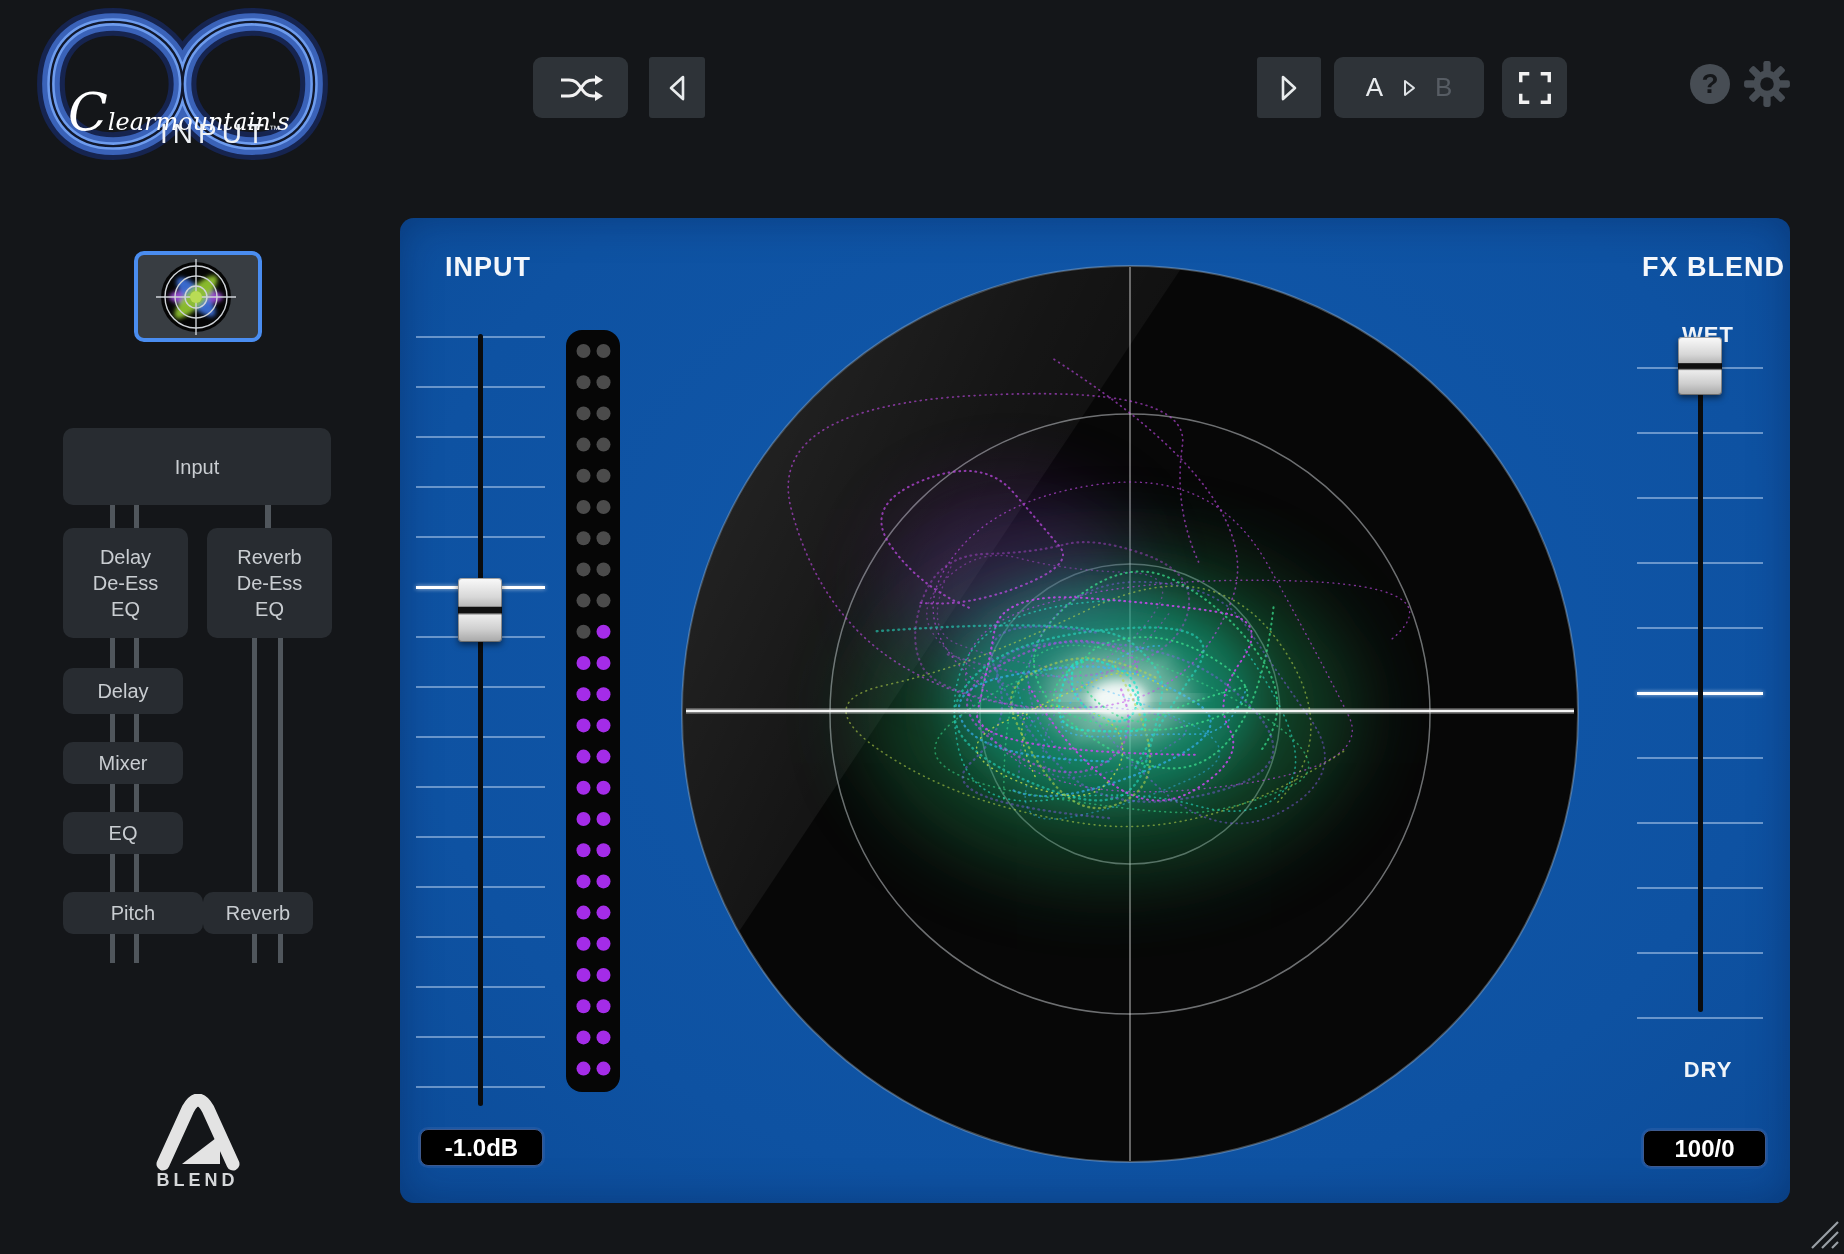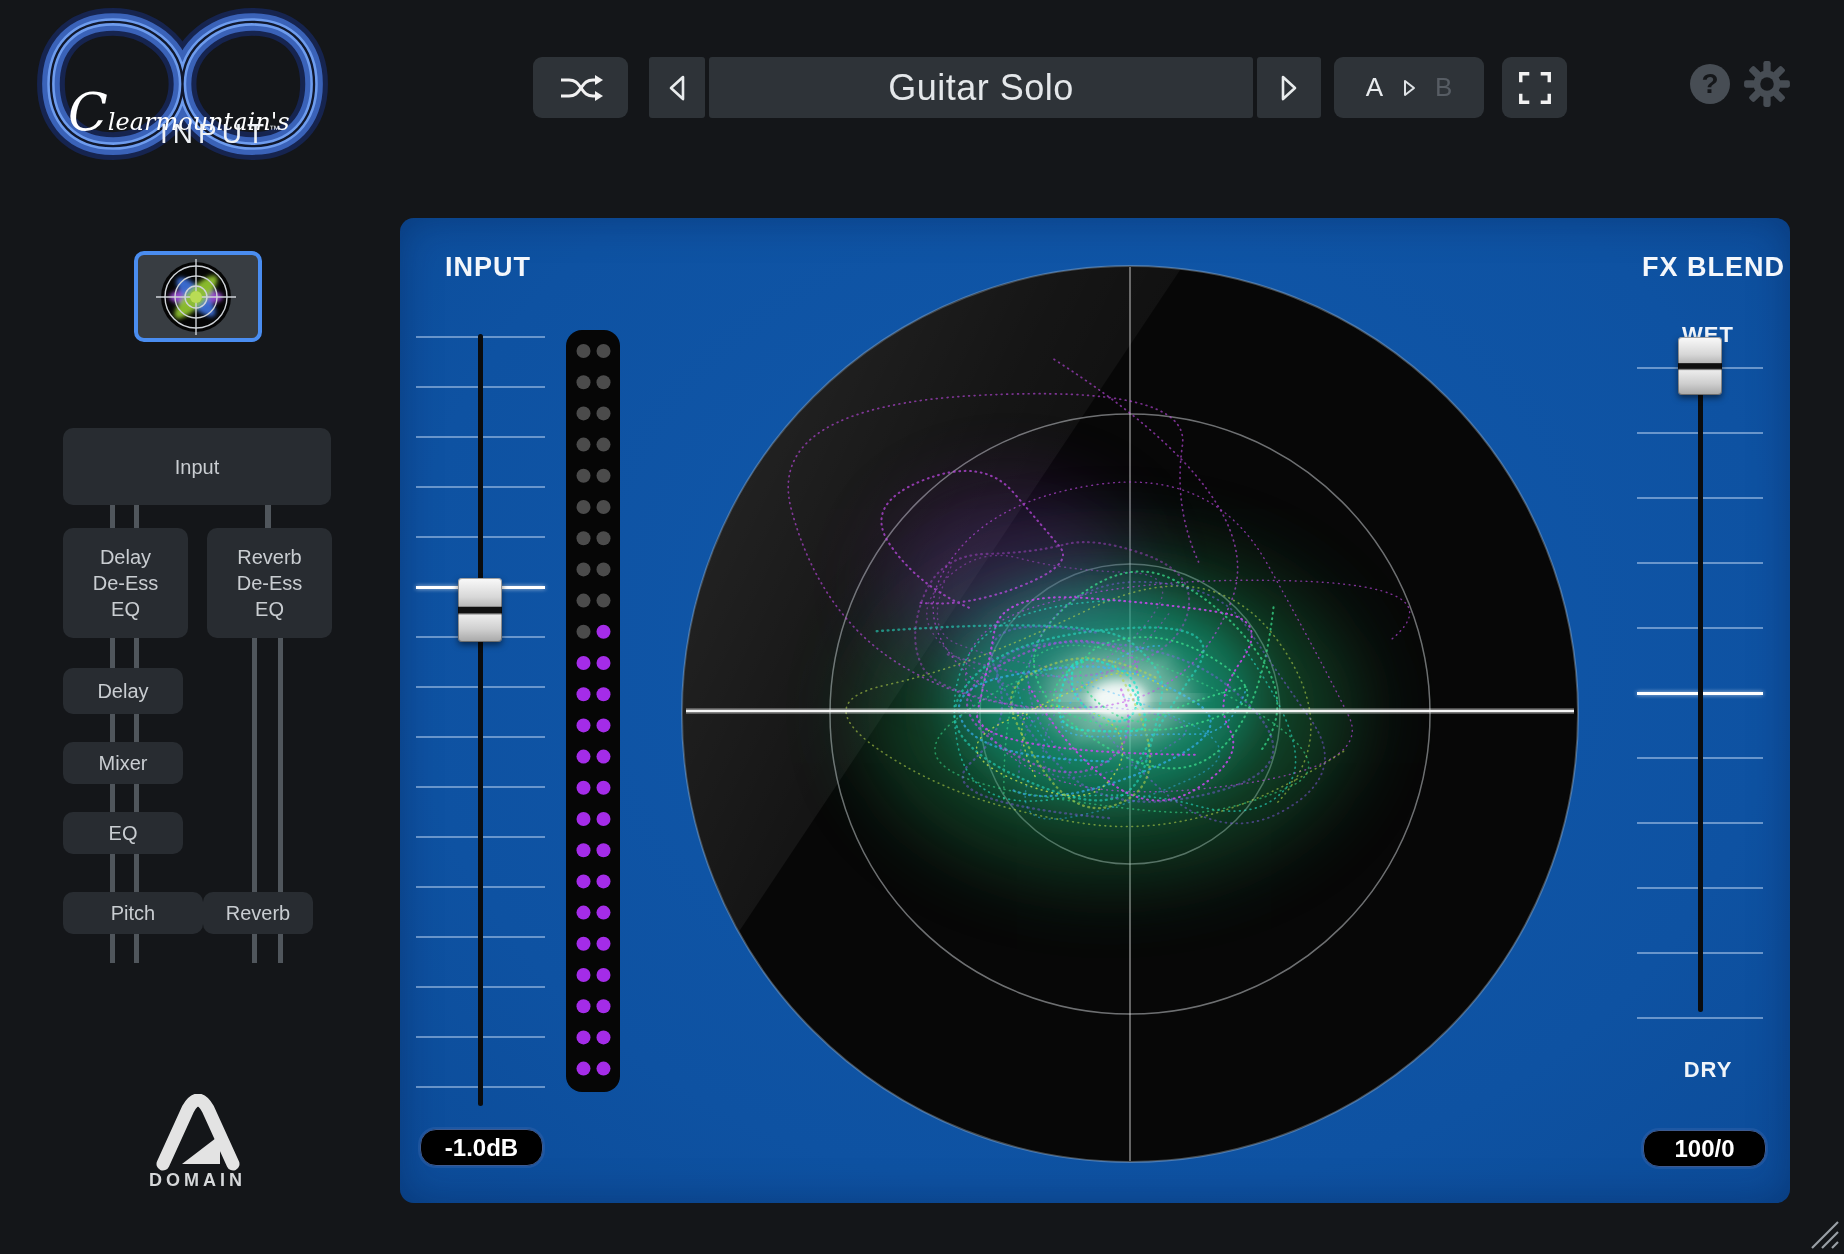--- a/index.html
+++ b/index.html
@@ -32,21 +32,21 @@
       box-shadow:inset 0 0 40px rgba(0,20,60,.35);}
   .sec-label{position:absolute;color:#f4f7fb;font-size:27px;font-weight:bold;letter-spacing:1px;}
   .sub-label{position:absolute;color:#f0f4f9;font-size:22px;font-weight:600;letter-spacing:1px;text-align:center;}
   .tick{position:absolute;height:2px;background:rgba(195,218,245,.5);}
   .tick.bright{height:3px;background:#ffffff;box-shadow:0 0 4px rgba(255,255,255,.7);}
   .track{position:absolute;width:5px;background:#0a0c0e;border-radius:3px;cursor:pointer;}
   .cap{position:absolute;width:44px;border-radius:4px;cursor:grab;
       background:linear-gradient(#fafafa 0%,#d7d7d7 30%,#b9b9b9 44%,#101010 46%,#101010 54%,#ececec 58%,#cfcfcf 80%,#a7a7a7 100%);
       box-shadow:0 3px 6px rgba(0,0,0,.5), inset 0 0 0 1px rgba(0,0,0,.35);}
   .meter{position:absolute;left:566px;top:330px;width:54px;height:762px;background:#060606;border-radius:16px;}
-  .valuebox{position:absolute;width:121px;height:35px;background:#000;border-radius:16px;
+  .valuebox{position:absolute;width:121px;height:35px;background:#000;border-radius:8px;
       border:1px solid #3d5a8f;box-shadow:0 0 0 2px rgba(70,110,180,.30);
       color:#fff;font-size:24px;font-weight:bold;display:flex;align-items:center;justify-content:center;cursor:text;}
   
   .thumb{position:absolute;left:134px;top:251px;width:128px;height:91px;background:#383d42;
       border:4px solid #4a8df0;border-radius:10px;box-sizing:border-box;cursor:pointer;
       display:flex;align-items:center;justify-content:center;}
   .grip{position:absolute;right:4px;bottom:4px;}
 </style>
 </head>
 <body>
@@ -76,23 +76,20 @@
       <polygon points="37,5 37,15 45,10" fill="#f2f2f2"></polygon>
     </svg>
   </div>
 
   <div class="hbtn" style="left:649px;top:57px;width:56px;height:61px;border-radius:3px;">
     <svg width="22" height="30" viewBox="0 0 22 30">
       <path d="M17,4 L5,15 L17,26 Z" fill="none" stroke="#e9eced" stroke-width="2.6" stroke-linejoin="round"></path>
     </svg>
   </div>
 
-  <div class="preset-field" style="left:709px;top:57px;width:544px;height:61px;">
-    <span class="preset-name">Guitar Solo</span>
-  </div>
 
   <div class="hbtn" style="left:1257px;top:57px;width:64px;height:61px;border-radius:3px;">
     <svg width="22" height="30" viewBox="0 0 22 30">
       <path d="M5,4 L17,15 L5,26 Z" fill="none" stroke="#e9eced" stroke-width="2.6" stroke-linejoin="round"></path>
     </svg>
   </div>
 
   <div class="hbtn" style="left:1334px;top:57px;width:150px;height:61px;gap:18px;">
     <span class="ab-a">A</span>
     <svg width="16" height="20" viewBox="0 0 16 20">
@@ -207,21 +204,21 @@
       <div class="conn" style="left: 252px; top: 934px; width: 5px; height: 29px;"></div>
       <div class="conn" style="left: 278px; top: 934px; width: 5px; height: 29px;"></div>
     </div>
 
   <div class="abs" style="left:120px;top:1090px;width:155px;height:110px;">
     <svg class="abs" style="left:32px;top:4px;" width="92" height="78" viewBox="0 0 92 78">
       <path d="M11,70 L36,15 Q46,-3 56,15 L81,70" fill="none" stroke="#e3e3e3" stroke-width="13" stroke-linecap="round"></path>
       <path d="M30,70 L68,41 L68,70 Z" fill="#e3e3e3"></path>
     </svg>
   </div>
-  <div class="apogee-text">DOMAIN</div>
+  <div class="apogee-text">BLEND</div>
 
   <div class="panel"></div>
 
   <div class="sec-label" style="left:445px;top:252px;">INPUT</div>
   <div id="input-ticks">
       <div class="tick" style="left: 416px; top: 336px; width: 129px;"></div>
       <div class="tick" style="left: 416px; top: 386px; width: 129px;"></div>
       <div class="tick" style="left: 416px; top: 436px; width: 129px;"></div>
       <div class="tick" style="left: 416px; top: 486px; width: 129px;"></div>
       <div class="tick" style="left: 416px; top: 536px; width: 129px;"></div>

